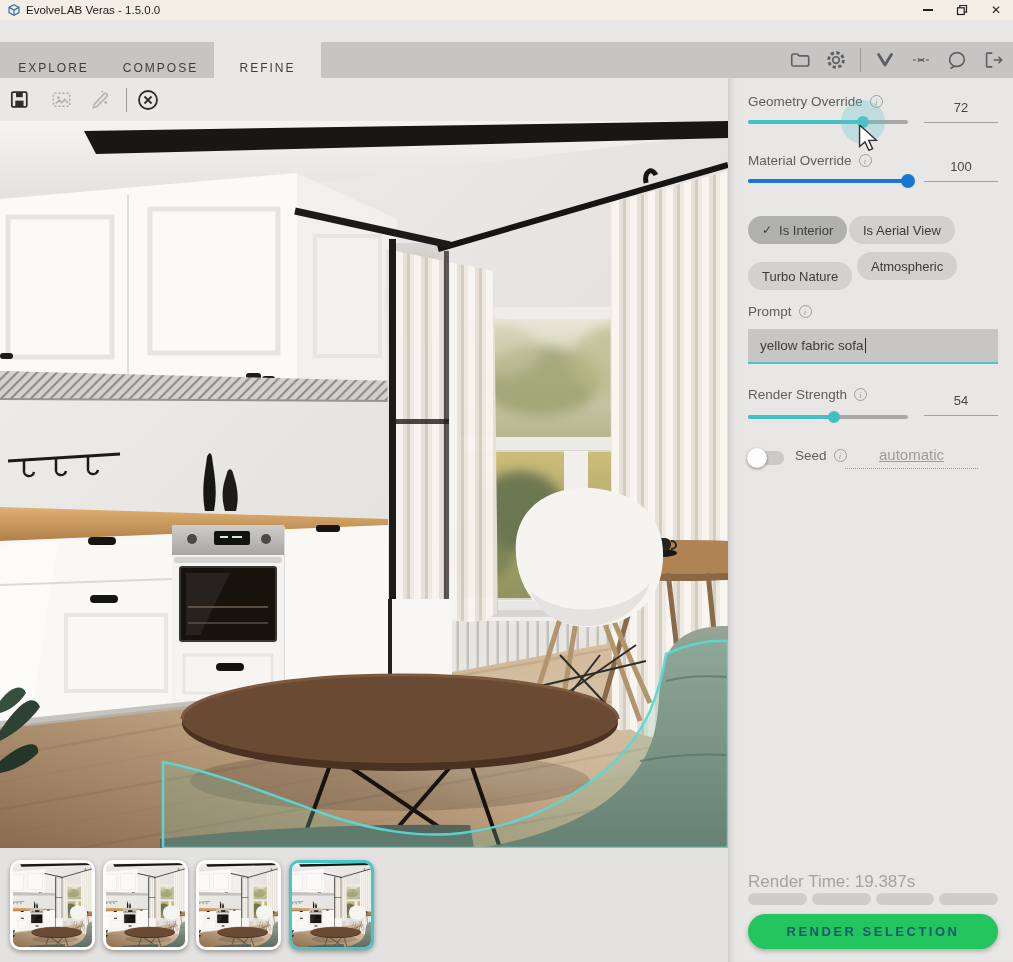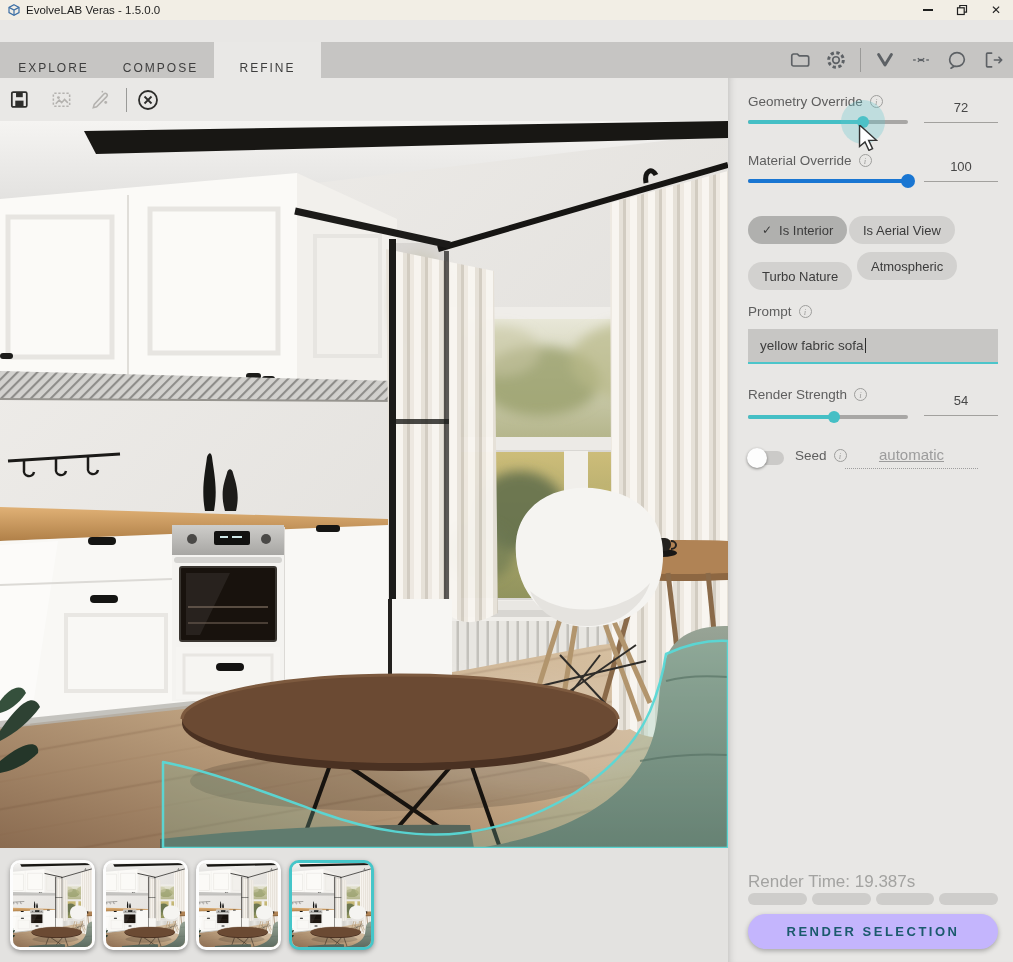--- a/index.html
+++ b/index.html
@@ -77,21 +77,21 @@
   .caret{display:inline-block;width:1.5px;height:15px;background:#2b2b2b;margin-left:1px;}
   .toggle{position:absolute;left:22px;top:373px;width:34px;height:14px;border-radius:7px;background:#cbcac8;cursor:pointer;}
   .knob{position:absolute;left:-3px;top:-3px;width:20px;height:20px;border-radius:50%;background:#fdfdfd;
         box-shadow:0 1px 3px rgba(0,0,0,.45);}
   .seed-label{position:absolute;left:67px;top:370px;font-size:13.5px;color:#5e5e5e;display:flex;align-items:center;}
   .seed-value{position:absolute;left:117px;top:368px;width:133px;text-align:center;font-size:15px;color:#9c9c9c;
               border-bottom:1.5px dotted #9e9e9e;padding-bottom:5px;cursor:text;text-decoration:underline;}
   .render-time{position:absolute;left:20px;top:794px;font-size:17px;color:#a3a3a1;}
   .segments{position:absolute;left:20px;top:815px;width:250px;display:flex;gap:5px;}
   .segments .seg{flex:1;height:12px;border-radius:6px;background:#cecdcb;}
-  .render-btn{position:absolute;left:20px;top:836px;width:250px;height:35px;border-radius:17.5px;background:#c4b5fd;
+  .render-btn{position:absolute;left:20px;top:836px;width:250px;height:35px;border-radius:17.5px;background:#22c55e;
               display:flex;align-items:center;justify-content:center;color:#1b5a6d;font-weight:bold;font-size:13px;
               letter-spacing:2.5px;cursor:pointer;box-shadow:0 2px 5px rgba(0,0,0,.28);}
   .cursor-arrow{position:absolute;left:130px;top:47px;pointer-events:none;}
 </style>
 </head>
 <body>
 
 <svg width="0" height="0" style="position:absolute">
   <defs>
     <linearGradient id="gWall" x1="0" y1="0" x2="1" y2="1">

